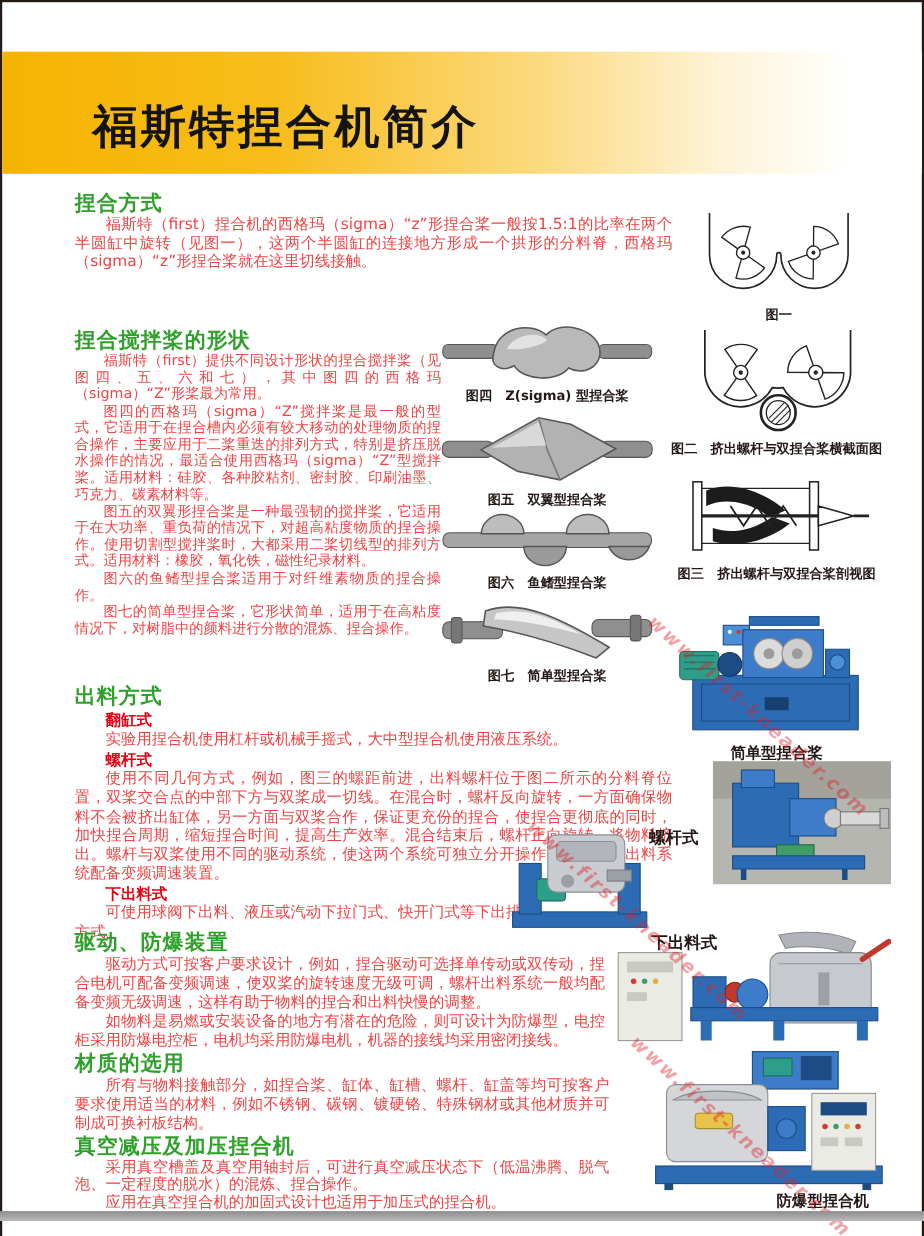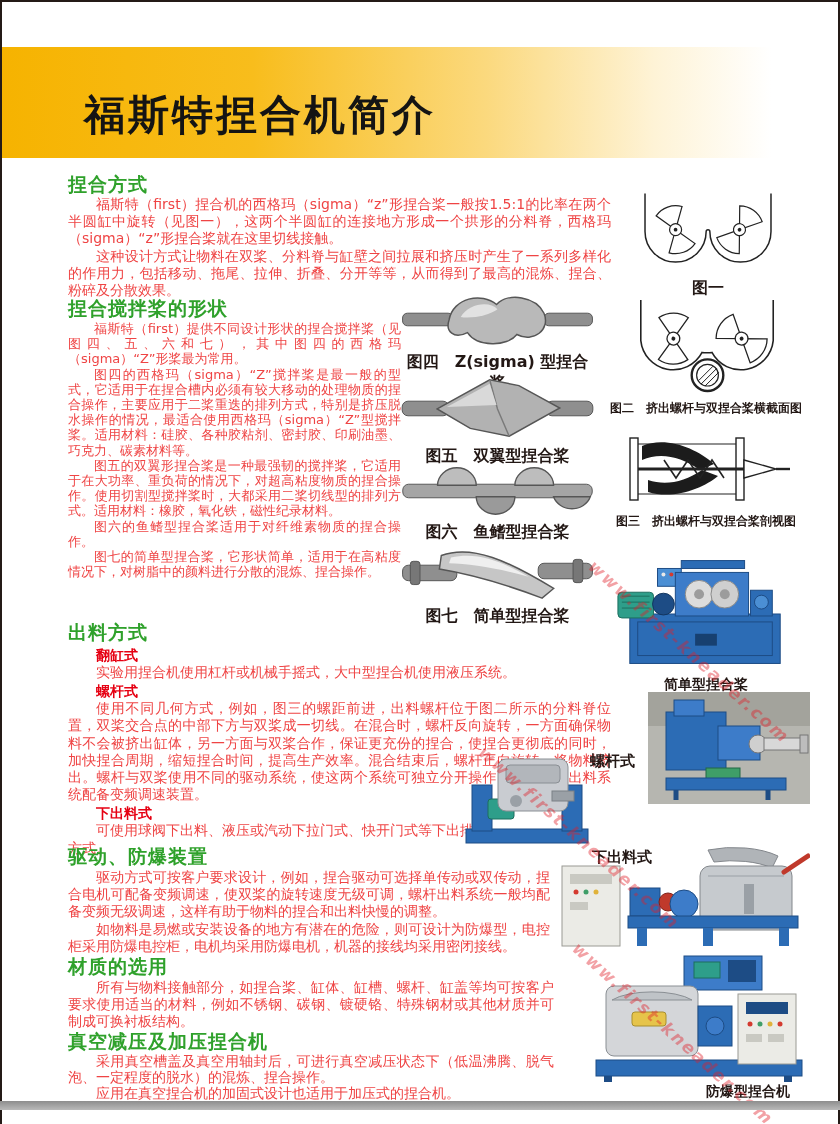--- a/index.html
+++ b/index.html
@@ -10,21 +10,21 @@
   .edge-left{left:0;top:0;width:2px;height:1124px;}
   .edge-right{left:838px;top:0;width:2px;height:1124px;}
   .band{position:absolute;left:2px;top:47px;width:836px;height:111px;
         background:linear-gradient(90deg,#f6b300 0%,#f8bd1c 30%,#fbd97e 58%,#fef3d6 78%,#ffffff 92%);}
   .title{position:absolute;left:84px;top:88px;font-size:41px;font-weight:bold;color:#141414;letter-spacing:3px;}
   .h-green{position:absolute;font-size:19px;font-weight:bold;color:#2fa12b;letter-spacing:1px;}
   .sec{position:absolute;}
   .sec p{margin:0;font-size:14px;line-height:17.2px;text-align:justify;text-indent:2em;color:#ef4444;}
   .sec.narrow p{font-size:13px;line-height:15.2px;}
   .sub-red{margin:2px 0 1px 0;font-size:14px;line-height:16px;font-weight:bold;color:#e60012;text-indent:2em;}
-  .cap{position:absolute;font-size:16px;font-weight:bold;color:#231815;text-align:center;}
+  .cap{position:absolute;font-size:12px;font-weight:bold;color:#231815;text-align:center;}
   .cap-sm{font-size:12px;}
   .lbl{position:absolute;font-size:15px;font-weight:bold;color:#231815;}
   .fig{position:absolute;}
   .wm{position:absolute;color:rgba(225,30,40,.42);font-size:17px;font-weight:bold;font-style:italic;
       letter-spacing:2px;transform:rotate(42deg);transform-origin:left top;white-space:nowrap;pointer-events:none;}
   .graybar{position:absolute;left:0;top:1101px;width:840px;height:9px;
       background:linear-gradient(180deg,#8d8d8d,#b9b9b9);}
   svg{display:block;}
 </style>
 </head>
@@ -35,21 +35,20 @@
   <div class="edge edge-top"></div>
   <div class="edge edge-left"></div>
   <div class="edge edge-right"></div>
 
   <div class="band"></div>
   <div class="title">福斯特捏合机简介</div>
 
   <div class="h-green" style="left:68px;top:172px;">捏合方式</div>
   <div class="sec" style="left:68px;top:196px;width:543px;">
     <p>福斯特（first）捏合机的西格玛（sigma）“z”形捏合桨一般按1.5:1的比率在两个半圆缸中旋转（见图一），这两个半圆缸的连接地方形成一个拱形的分料脊，西格玛（sigma）“z”形捏合桨就在这里切线接触。</p>
-    <p>这种设计方式让物料在双桨、分料脊与缸壁之间拉展和挤压时产生了一系列多样化的作用力，包括移动、拖尾、拉伸、折叠、分开等等，从而得到了最高的混炼、捏合、粉碎及分散效果。</p>
   </div>
 
   <div class="h-green" style="left:68px;top:296px;">捏合搅拌桨的形状</div>
   <div class="sec narrow" style="left:68px;top:321px;width:333px;">
     <p>福斯特（first）提供不同设计形状的捏合搅拌桨（见图四、五、六和七），其中图四的西格玛（sigma）“Z”形桨最为常用。</p>
     <p>图四的西格玛（sigma）“Z”搅拌桨是最一般的型式，它适用于在捏合槽内必须有较大移动的处理物质的捏合操作，主要应用于二桨重迭的排列方式，特别是挤压脱水操作的情况，最适合使用西格玛（sigma）“Z”型搅拌桨。适用材料：硅胶、各种胶粘剂、密封胶、印刷油墨、巧克力、碳素材料等。</p>
     <p>图五的双翼形捏合桨是一种最强韧的搅拌桨，它适用于在大功率、重负荷的情况下，对超高粘度物质的捏合操作。使用切割型搅拌桨时，大都采用二桨切线型的排列方式。适用材料：橡胶，氧化铁，磁性纪录材料。</p>
     <p>图六的鱼鳍型捏合桨适用于对纤维素物质的捏合操作。</p>
     <p>图七的简单型捏合桨，它形状简单，适用于在高粘度情况下，对树脂中的颜料进行分散的混炼、捏合操作。</p>
   </div>

